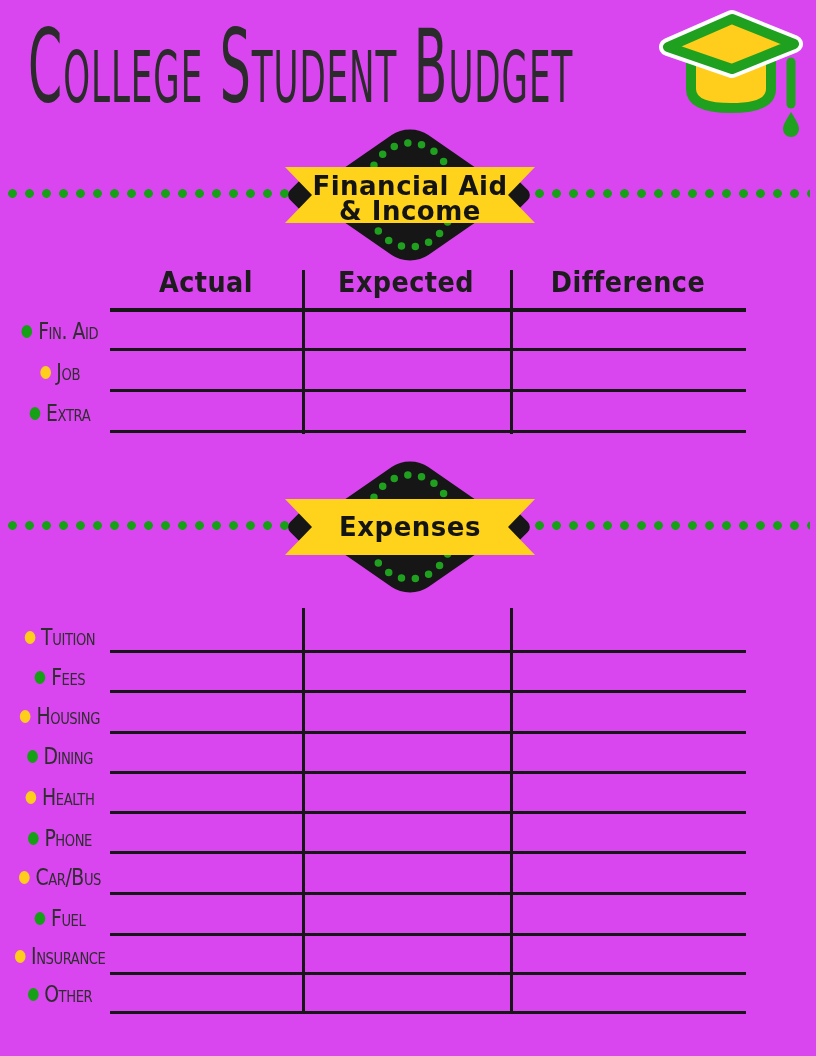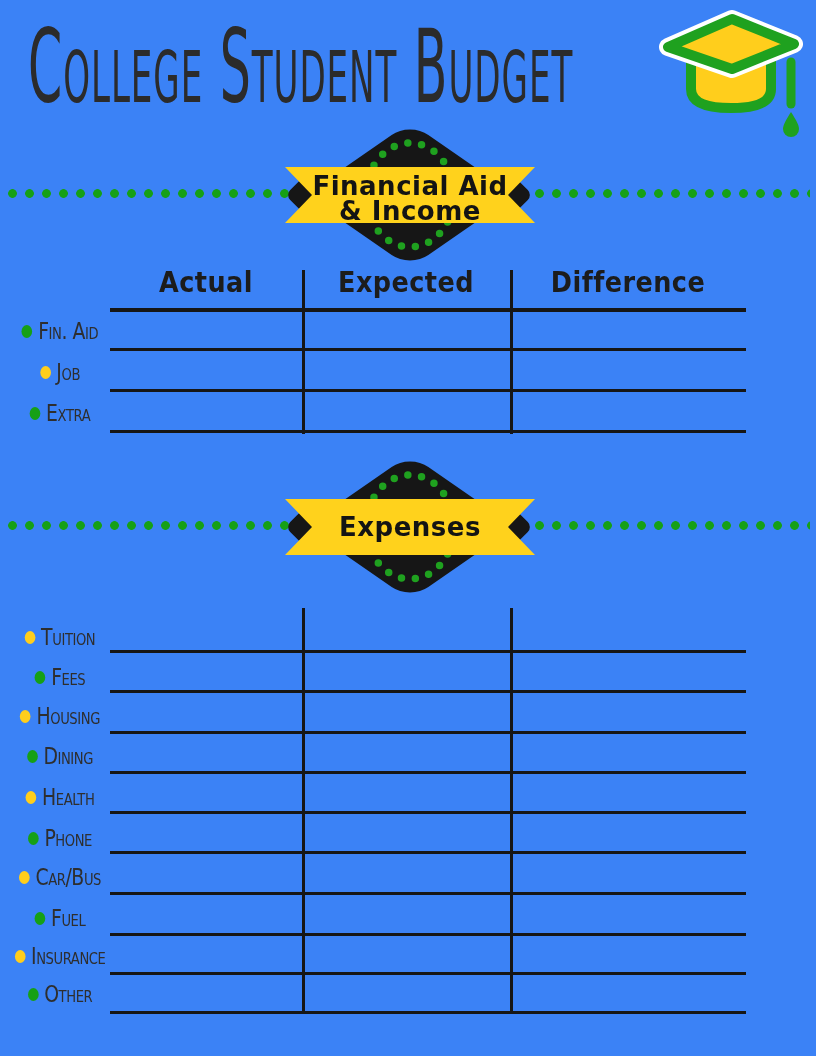--- a/index.html
+++ b/index.html
@@ -1,17 +1,17 @@
 <!DOCTYPE html>
 <html><head>
 <meta charset="utf-8">
 <style>
   html,body{margin:0;padding:0;background:#ffffff;}
   .page{
-    position:relative;width:816px;height:1056px;background:#3b82f6;overflow:hidden;
+    position:relative;width:816px;height:1056px;background:#d946ef;overflow:hidden;
     font-family:"DejaVu Sans",sans-serif;
   }
   
   .title{
     position:absolute;left:28px;top:16px;white-space:nowrap;
     font-size:102px;line-height:1.0;font-weight:500;color:#2b2b2b;
     font-variant:small-caps;letter-spacing:2px;
     transform:scaleX(0.48);transform-origin:0 0;
   }
   

